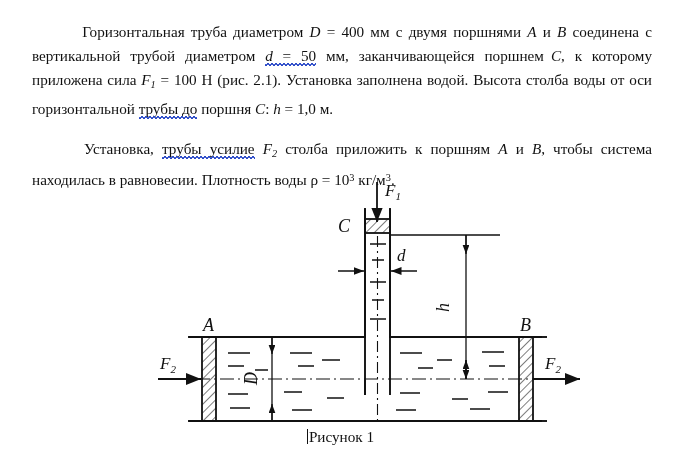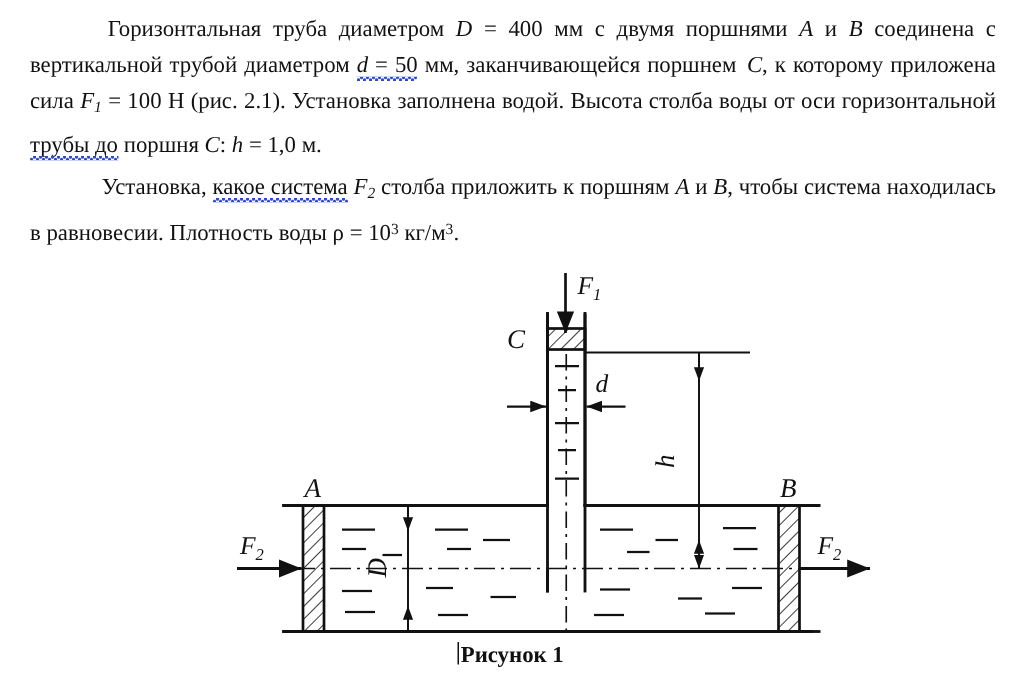--- a/index.html
+++ b/index.html
@@ -21,21 +21,21 @@
     position: absolute;
     left: 16px;
     top: 4px;
     width: 652px;
   }
   .para {
     font-size: 15.2px;
     line-height: 24px;
     text-align: justify;
     text-justify: inter-word;
-    margin: 4px;
+    margin: 16px;
   }
   .para + .para { margin-top: 0px; }
   .indent::before {
     content: "";
     display: inline-block;
     width: 44px;
   }
   .ital { font-style: italic; }
   sub { font-size: 0.68em; vertical-align: -0.28em; }
   sup { font-size: 0.68em; vertical-align: 0.42em; }
@@ -72,42 +72,41 @@
   .figure svg { display: block; }
 
   .caption {
     position: absolute;
     left: 0;
     top: 428px;
     width: 681px;
     text-align: center;
     font-size: 15.2px;
     font-family: "Liberation Serif", "DejaVu Serif", serif;
-    font-weight: bold;
   }
   .caption .cursor {
     display: inline-block;
     width: 1px;
     height: 15px;
     background: #111;
     vertical-align: -2px;
     margin-right: 1px;
   }
 </style>
 </head>
 <body>
 
 <div class="text-block">
 
   <p class="para indent">
     <span>Горизонтальная труба диаметром </span><span class="ital">D</span><span> = 400 мм с двумя поршнями </span><span class="ital">A</span><span> и </span><span class="ital">B</span><span> соединена с вертикальной трубой диаметром </span><span class="squiggle"><span class="ital">d</span><span> =   50</span></span><span> мм, заканчивающейся поршнем</span><span class="nbsp-gap"></span><span class="ital">C</span><span>, к которому приложена сила </span><span class="ital"><span>F</span><sub>1</sub></span><span> = 100 Н (рис. 2.1). Установка заполнена водой. Высота столба воды от оси горизонтальной </span><span class="squiggle">трубы    до</span><span> поршня </span><span class="ital">C</span><span>: </span><span class="ital">h</span><span> = 1,0 м.</span>
   </p>
 
   <p class="para indent">
-    <span>Установка, </span><span class="squiggle">какое   система</span><span> </span><span class="ital"><span>F</span><sub>2</sub></span><span> столба приложить к поршням </span><span class="ital">A</span><span> и </span><span class="ital">B</span><span>, чтобы система находилась в равновесии. Плотность воды ρ = 10</span><sup>3</sup><span> кг/м</span><sup>3</sup><span>.</span>
+    <span>Установка, </span><span class="squiggle">трубы   усилие</span><span> </span><span class="ital"><span>F</span><sub>2</sub></span><span> столба приложить к поршням </span><span class="ital">A</span><span> и </span><span class="ital">B</span><span>, чтобы система находилась в равновесии. Плотность воды ρ = 10</span><sup>3</sup><span> кг/м</span><sup>3</sup><span>.</span>
   </p>
 
 </div>
 
 <div class="figure">
   <svg width="681" height="272" viewBox="0 0 681 272" xmlns="http://www.w3.org/2000/svg">
     <defs>
       <pattern id="hatch" width="6" height="6" patternTransform="rotate(45)" patternUnits="userSpaceOnUse">
         <line x1="0" y1="0" x2="0" y2="6" stroke="#111" stroke-width="1.1"></line>
       </pattern>

